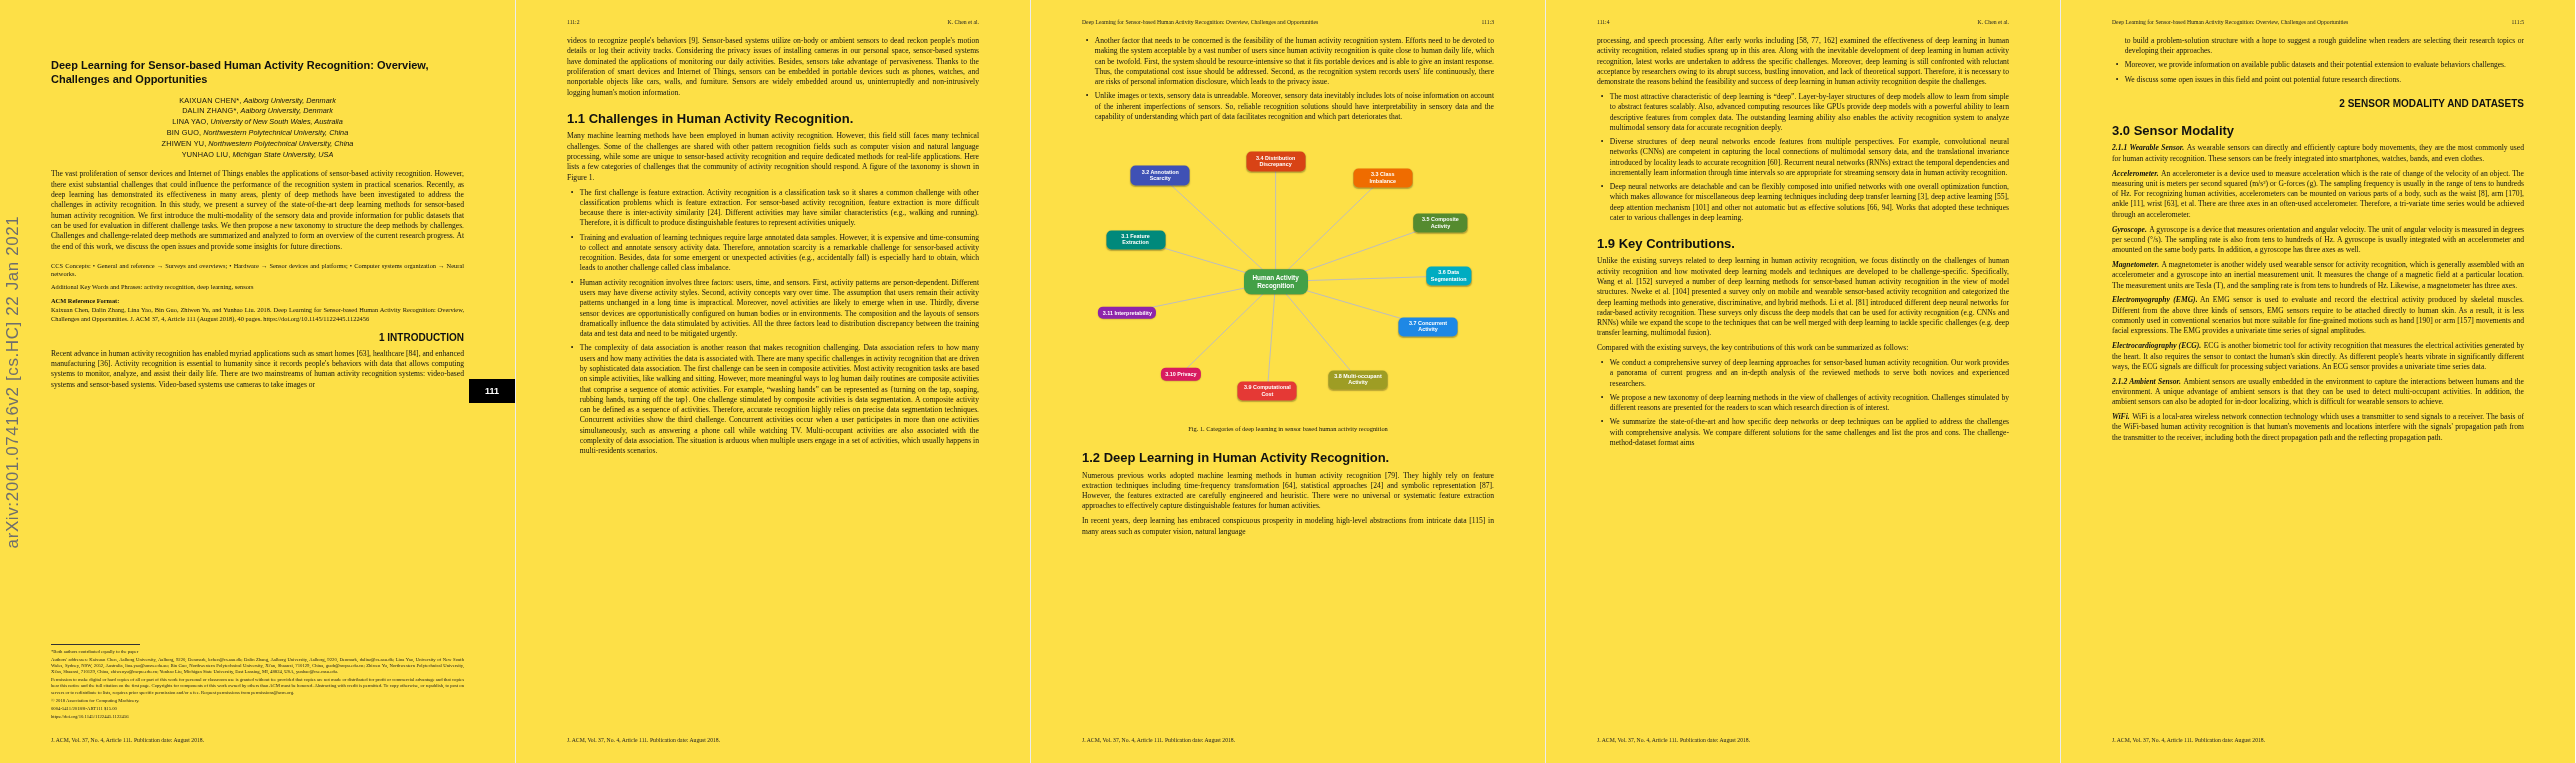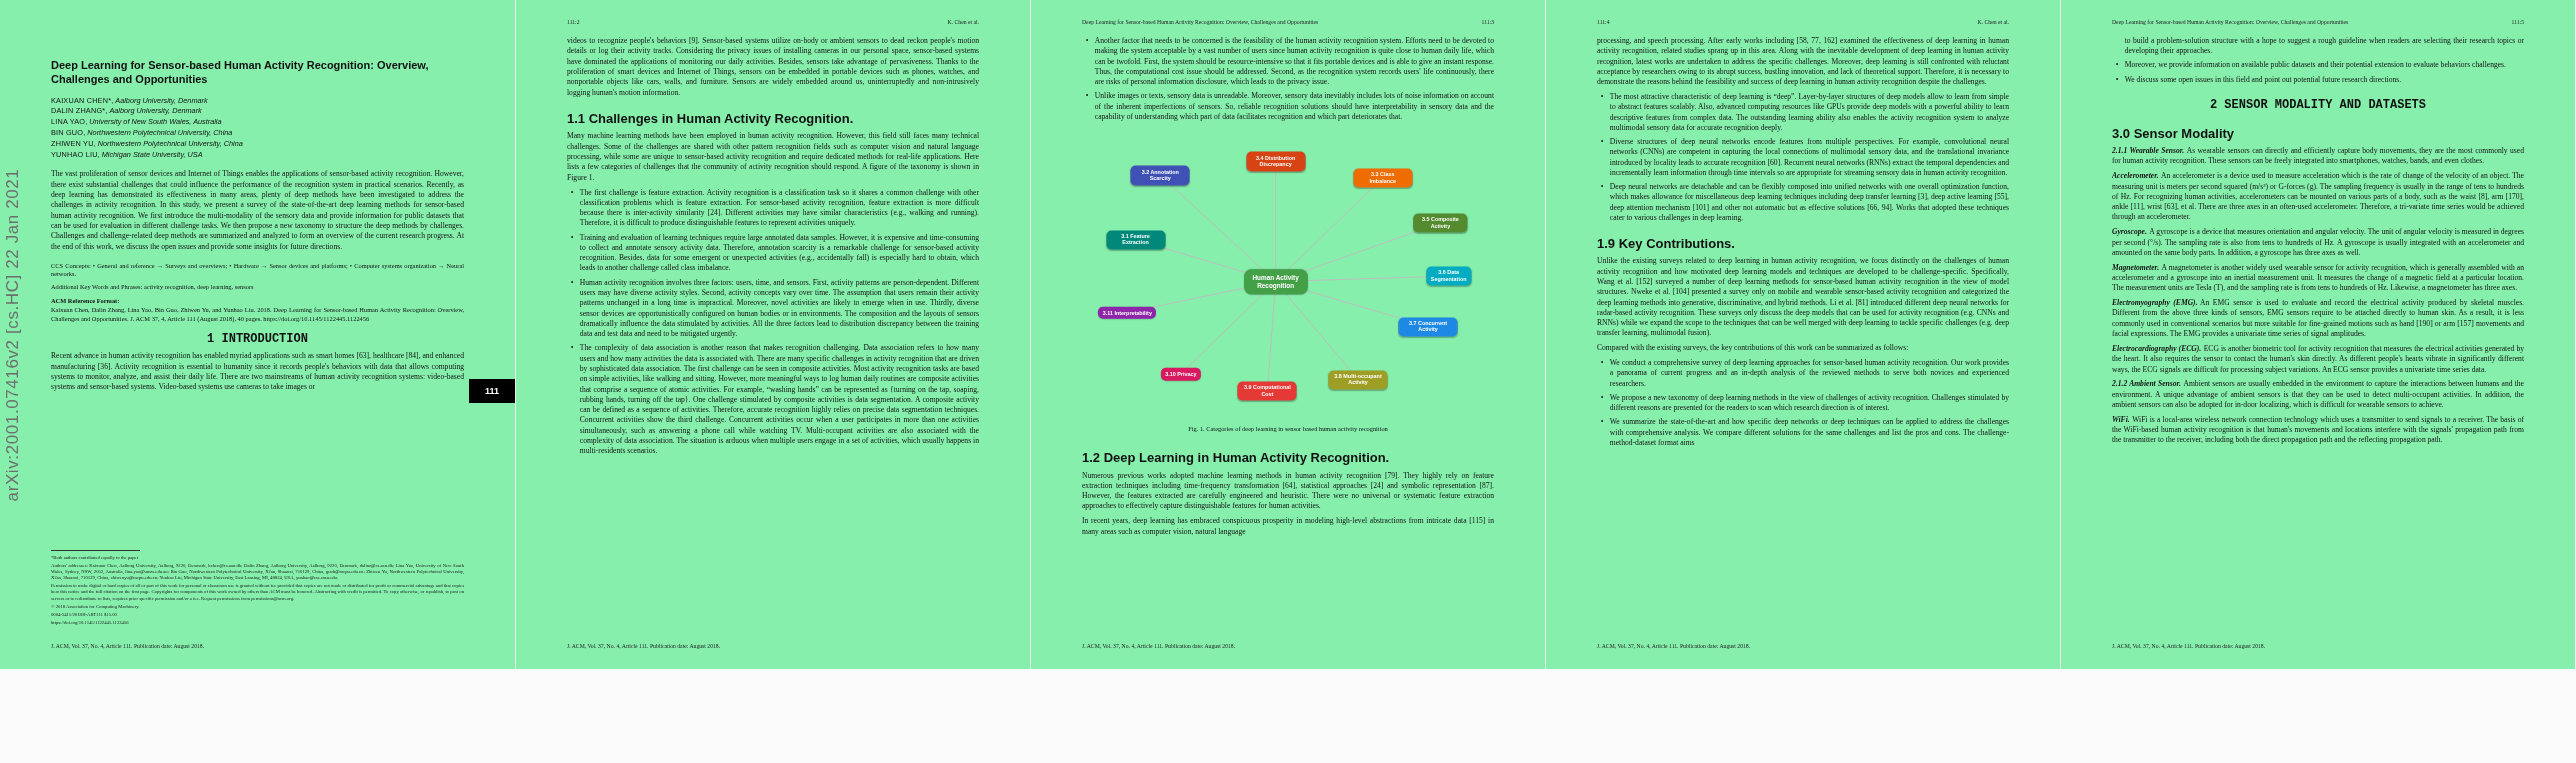--- a/index.html
+++ b/index.html
@@ -1,38 +1,38 @@
 <!DOCTYPE html>
 <html style="font-size:10.2px"><head>
 <meta charset="utf-8">
 <style>
   * { box-sizing: border-box; margin: 0; padding: 0; }
   html,body { width: 2576px; height: 763px; }
   body { background: #fbfbfb; font-family: "Liberation Serif", serif; color: #111; overflow: hidden; }
   #pages { display: flex; width: 2576px; height: 763px; }
-  .page { width: 515px; height: 669px; flex: none; position: relative; background: #86efac; overflow: hidden; }
+  .page { width: 515px; height: 763px; flex: none; position: relative; background: #fde047; overflow: hidden; }
   .page + .page { border-left: 0.6px solid #ececec; }
 
   .runhead { position: absolute; top: 19px; left: 51px; right: 51px; display: flex; justify-content: space-between; font-size: 5.7px; color: #222; }
   .rh-l { max-width: 78%; white-space: nowrap; overflow: hidden; }
   .rh-r { white-space: nowrap; }
 
   .content { position: absolute; top: 36px; left: 51px; right: 51px; bottom: 41px; display: flex; flex-direction: column; overflow: hidden; font-size: 7.6px; line-height: 1.36; text-align: justify; }
   .content-tall { top: 59px; }
 
   .title { font-family: "Liberation Sans", sans-serif; font-weight: bold; font-size: 11px; line-height: 1.25; text-align: left; margin-bottom: 9px; }
-  .author { font-family: "Liberation Sans", sans-serif; font-size: 7.3px; line-height: 1.5; text-align: left; }
+  .author { font-family: "Liberation Sans", sans-serif; font-size: 7.3px; line-height: 1.5; text-align: center; }
   .author-name { letter-spacing: 0.2px; }
   .author-affil { font-style: italic; margin-left: 1.9px; }
   .abstract { margin-top: 8.3px; margin-bottom: 5.1px; }
   .meta { font-size: 6.4px; line-height: 1.32; margin-top: 4.5px; }
   .metahead { font-weight: bold; margin-top: 5.7px; margin-bottom: 0; }
   .metahead + .meta { margin-top: 0.6px; }
 
-  .h1 { font-family: Liberation Mono, monospace; font-weight: bold; font-size: 12px; margin: 8.3px 0 3.8px; text-align: center; }
+  .h1 { font-family: Liberation Sans, sans-serif; font-weight: bold; font-size: 10px; margin: 8.3px 0 3.8px; text-align: right; }
   .h2 { font-family: "Liberation Sans", sans-serif; font-weight: bold; font-size: 13px; margin: 7.6px 0 3.8px; text-align: left; }
   .para { margin: 0 0 4.5px; }
   .leadpara { margin: 0 0 4.5px; }
   .lead { font-style: italic; font-weight: bold; margin-right: 2.5px; }
 
   .bullet { display: flex; margin: 0 0 3.8px; padding-left: 3.8px; }
   .bmark { width: 9px; flex: none; }
   .btext { flex: 1; text-align: justify; }
   .bullet-cont { padding-left: 12.7px; margin: 0 0 3.8px; }
 

